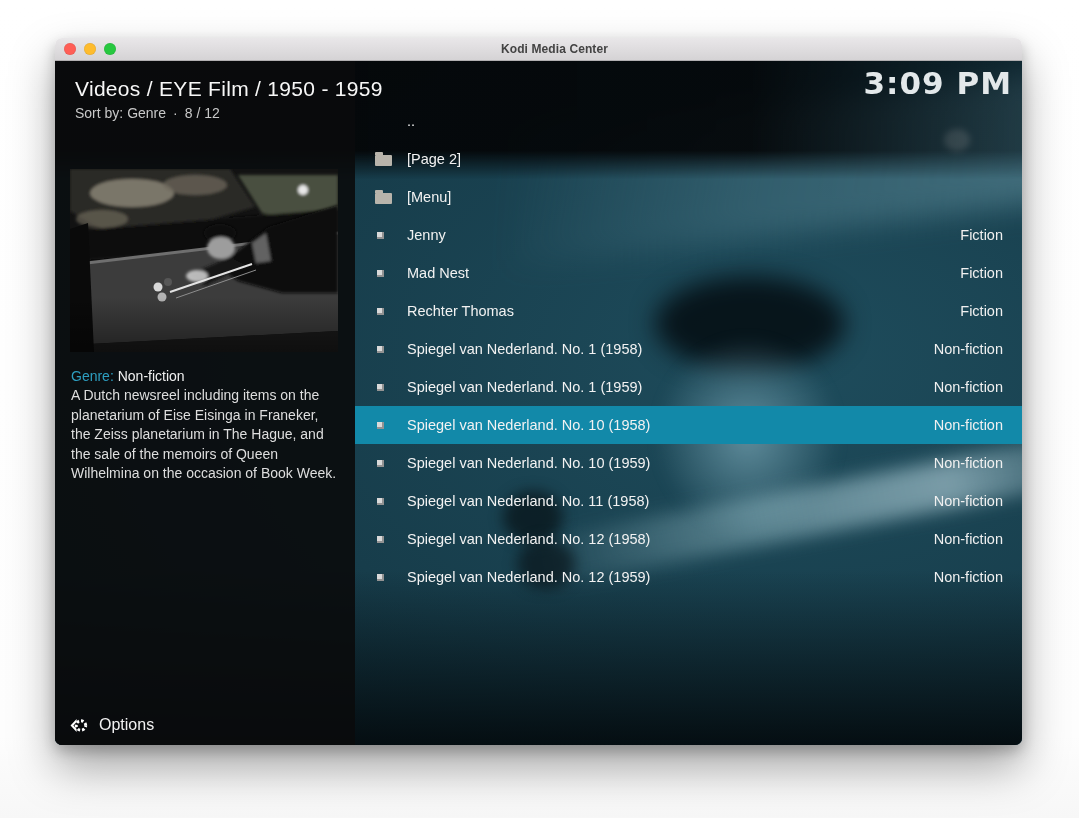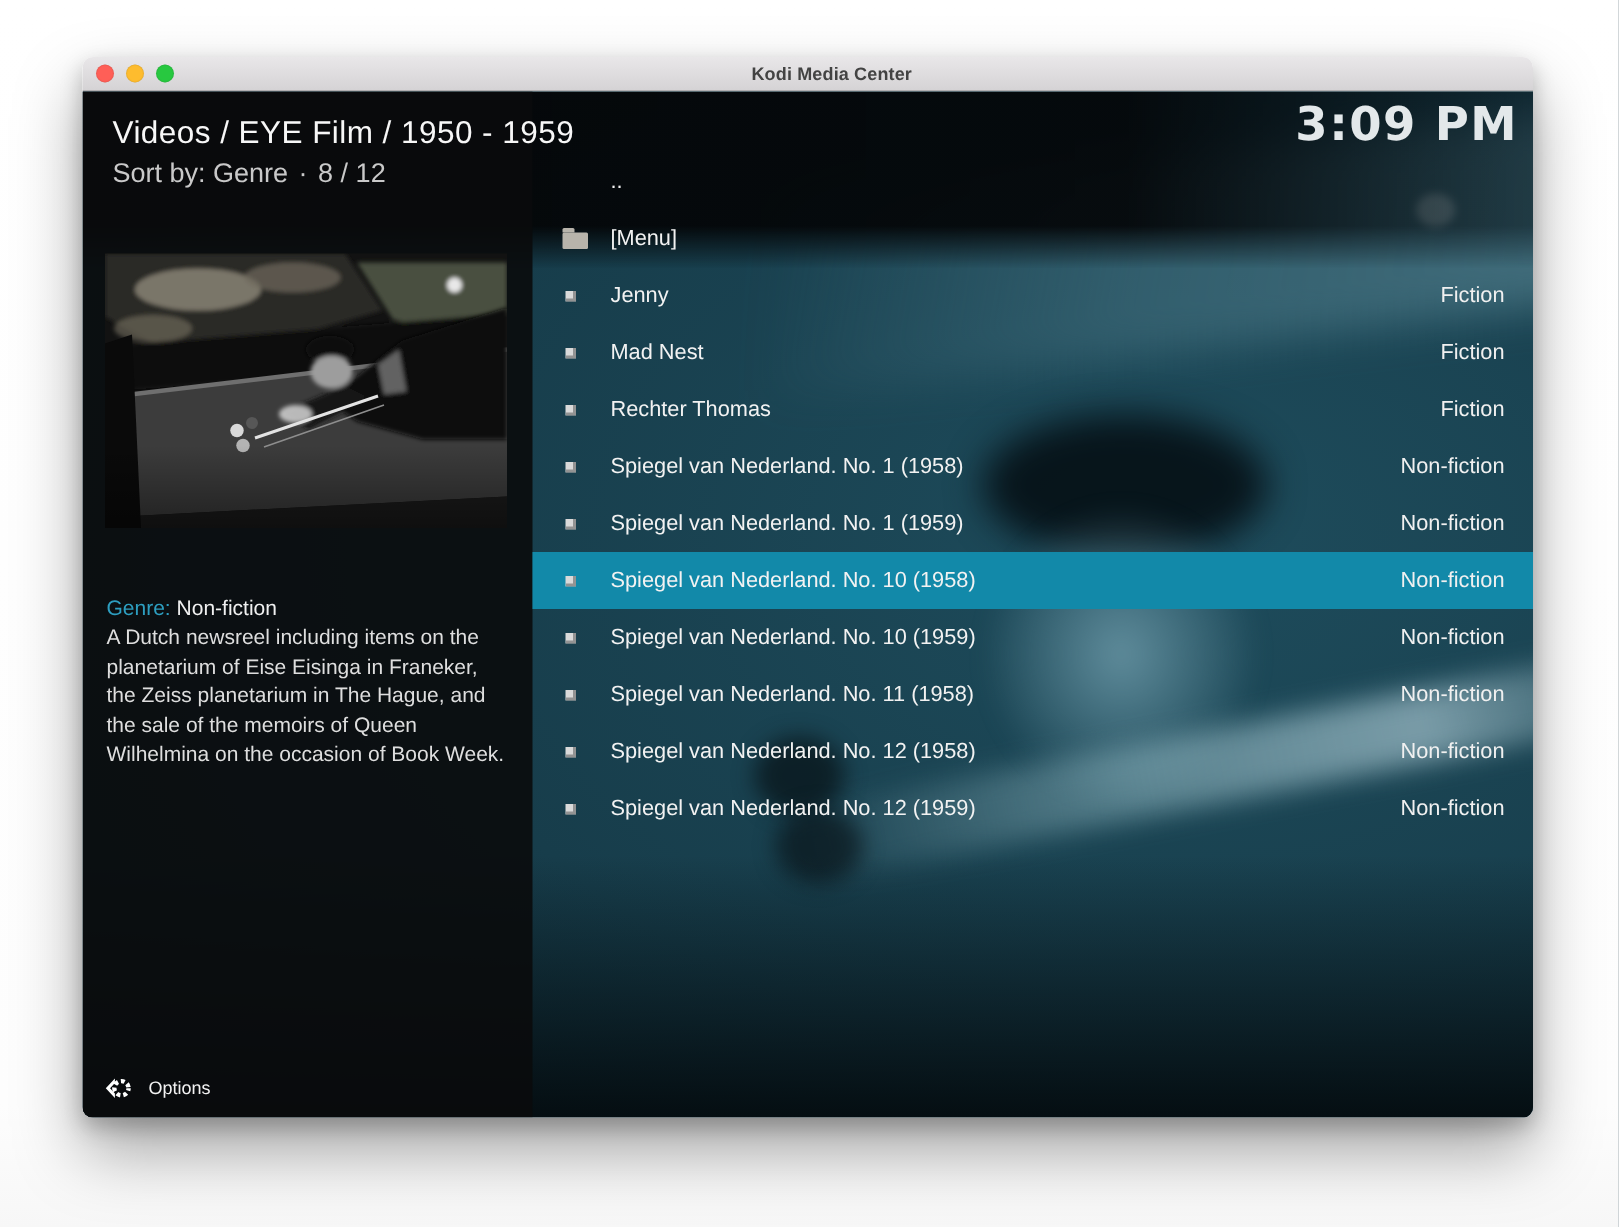--- a/index.html
+++ b/index.html
@@ -41,34 +41,34 @@
   .bd-top{position:absolute;left:0;top:0;right:0;height:118px;
     background:linear-gradient(to right,rgba(4,6,8,.97) 0%,rgba(4,6,8,.93) 72%,rgba(8,20,26,.55) 100%);
     -webkit-mask-image:linear-gradient(to bottom,#000 76%,transparent);
     mask-image:linear-gradient(to bottom,#000 76%,transparent);}
   .bd-bottom{position:absolute;left:0;bottom:0;right:0;height:175px;
     background:linear-gradient(to top,rgba(3,9,12,.9),rgba(3,9,12,0));}
 
   
   .page-header{position:absolute;left:20px;top:5px;z-index:5;margin-top:10px;}
   .breadcrumb{font-size:21px;color:#f7f7f7;letter-spacing:.3px;line-height:26px;}
-  .subline{margin-top:3px;font-size:18px;color:#c9c9c9;display:flex;gap:7px;align-items:flex-start;}
+  .subline{margin-top:3px;font-size:14px;color:#c9c9c9;display:flex;gap:7px;align-items:flex-start;}
   .clock{position:absolute;right:10px;top:4px;z-index:5;font-size:31px;font-weight:700;
     color:#e3e8ea;letter-spacing:1px;font-family:"DejaVu Sans","Liberation Sans",sans-serif;}
 
   
   .left-panel{position:absolute;left:0;top:0;bottom:0;width:300px;background:rgba(10,11,12,.9);z-index:3;}
   .thumb{position:absolute;left:15px;top:108px;width:268px;height:183px;display:block;background:#121212;}
   .meta{position:absolute;left:16px;top:306px;width:270px;font-size:14px;line-height:19.4px;}
-  .genre-line{color:#f0f0f0;margin-top:29px;}
+  .genre-line{color:#f0f0f0;}
   .genre-label{color:var(--genre-label-color,#2d9ec0);}
   .plot{margin-top:0;color:#dedede;}
   .options-row{position:absolute;left:8px;bottom:5px;height:30px;display:flex;align-items:center;gap:11px;
     padding:0 6px;cursor:default;}
-  .options-label{font-size:12px;color:#f2f2f2;}
+  .options-label{font-size:16px;color:#f2f2f2;}
   .options-icon{width:19px;height:19px;display:block;}
 
   
   .media-list{position:absolute;left:300px;right:0;top:41px;z-index:4;}
   .row{position:relative;height:38px;display:flex;align-items:center;padding-left:20px;padding-right:19px;}
   .row.selected{background:var(--highlight,#1289a9);}
   .row-iconbox{width:24px;display:flex;align-items:center;flex:0 0 24px;}
   .row-icon{display:inline-block;}
   .row-icon.bullet{width:7px;height:7px;background:#dadada;margin-left:2px;
     box-shadow:inset -2px -2px 0 rgba(90,90,90,.55);}
@@ -182,20 +182,27 @@
           <span class="row-iconbox">
             <span class="row-icon none"></span>
           </span>
           <span class="row-label">..</span>
           <span class="row-genre"></span>
         </div>
           <div class="row">
           <span class="row-iconbox">
             <span class="row-icon folder"></span>
           </span>
+          <span class="row-label">[Page 2]</span>
+          <span class="row-genre"></span>
+        </div>
+          <div class="row">
+          <span class="row-iconbox">
+            <span class="row-icon folder"></span>
+          </span>
           <span class="row-label">[Menu]</span>
           <span class="row-genre"></span>
         </div>
           <div class="row">
           <span class="row-iconbox">
             <span class="row-icon bullet"></span>
           </span>
           <span class="row-label">Jenny</span>
           <span class="row-genre">Fiction</span>
         </div>

